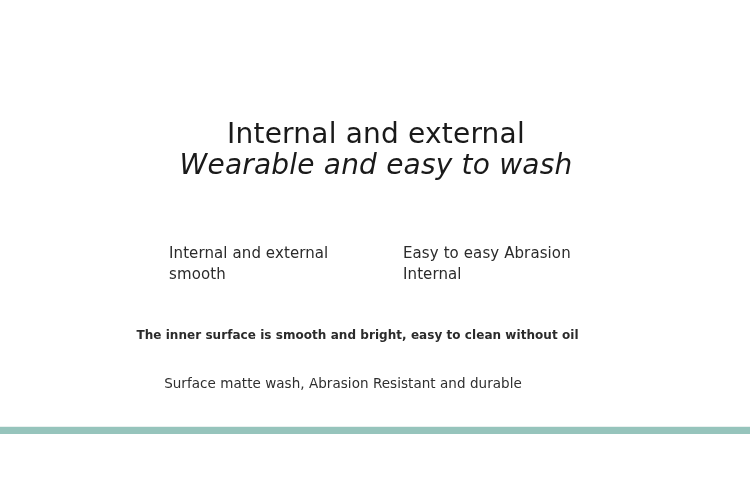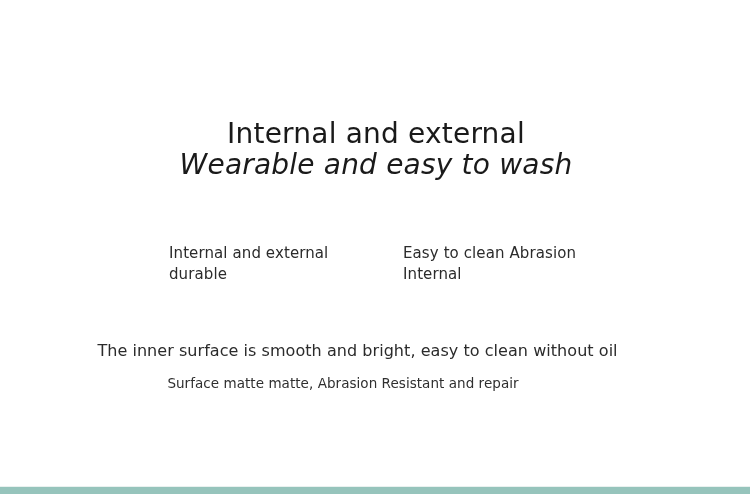--- a/index.html
+++ b/index.html
@@ -10,21 +10,21 @@
     width: 750px;
     height: 494px;
     background: #ffffff;
     font-family: "DejaVu Sans", sans-serif;
     overflow: hidden;
   }
 
   #banner {
     position: relative;
     width: 750px;
-    height: 494px;
+    height: 434px;
     background: #ffffff;
     box-sizing: border-box;
   }
 
   
   .headline {
     position: absolute;
     left: 0;
     top: 118px;
     width: 750px;
@@ -77,27 +77,27 @@
   }
   .feature .ft-line {
     display: block;
     white-space: nowrap;
   }
 
   
   .desc-main {
     position: absolute;
     left: 0;
-    top: 340px;
+    top: 324px;
     width: 715px;
     text-align: center;
     color: #2b2b2b;
     font-family: "DejaVu Sans", sans-serif;
-    font-weight: 400;
-    font-size: 16px;
+    font-weight: 700;
+    font-size: 12px;
     line-height: 22px;
     letter-spacing: 0.05px;
     white-space: nowrap;
   }
 
   
   .desc-sub {
     position: absolute;
     left: 0;
     top: 374px;
@@ -137,30 +137,30 @@
 
   <div class="headline" style="color: rgb(26, 26, 26);">
     <span class="hl-line hl-line-1">Internal and external</span>
     <span class="hl-line hl-line-2">Wearable and easy to wash</span>
   </div>
 
   <div class="features">
 
     <div class="feature feature-left">
       <span class="ft-line">Internal and external</span>
-      <span class="ft-line">durable</span>
+      <span class="ft-line">smooth</span>
     </div>
 
     <div class="feature feature-right">
-      <span class="ft-line">Easy to clean Abrasion</span>
+      <span class="ft-line">Easy to easy Abrasion</span>
       <span class="ft-line">Internal</span>
     </div>
 
   </div>
 
   <div class="desc-main">The inner surface is smooth and bright, easy to clean without oil</div>
 
-  <div class="desc-sub">Surface matte matte, Abrasion Resistant and repair</div>
+  <div class="desc-sub">Surface matte wash, Abrasion Resistant and durable</div>
 
   <div class="accent-band-top-hairline"></div>
   <div class="accent-band" style="background: rgb(150, 196, 188);"></div>
 
 </div>
 
 </body></html>

